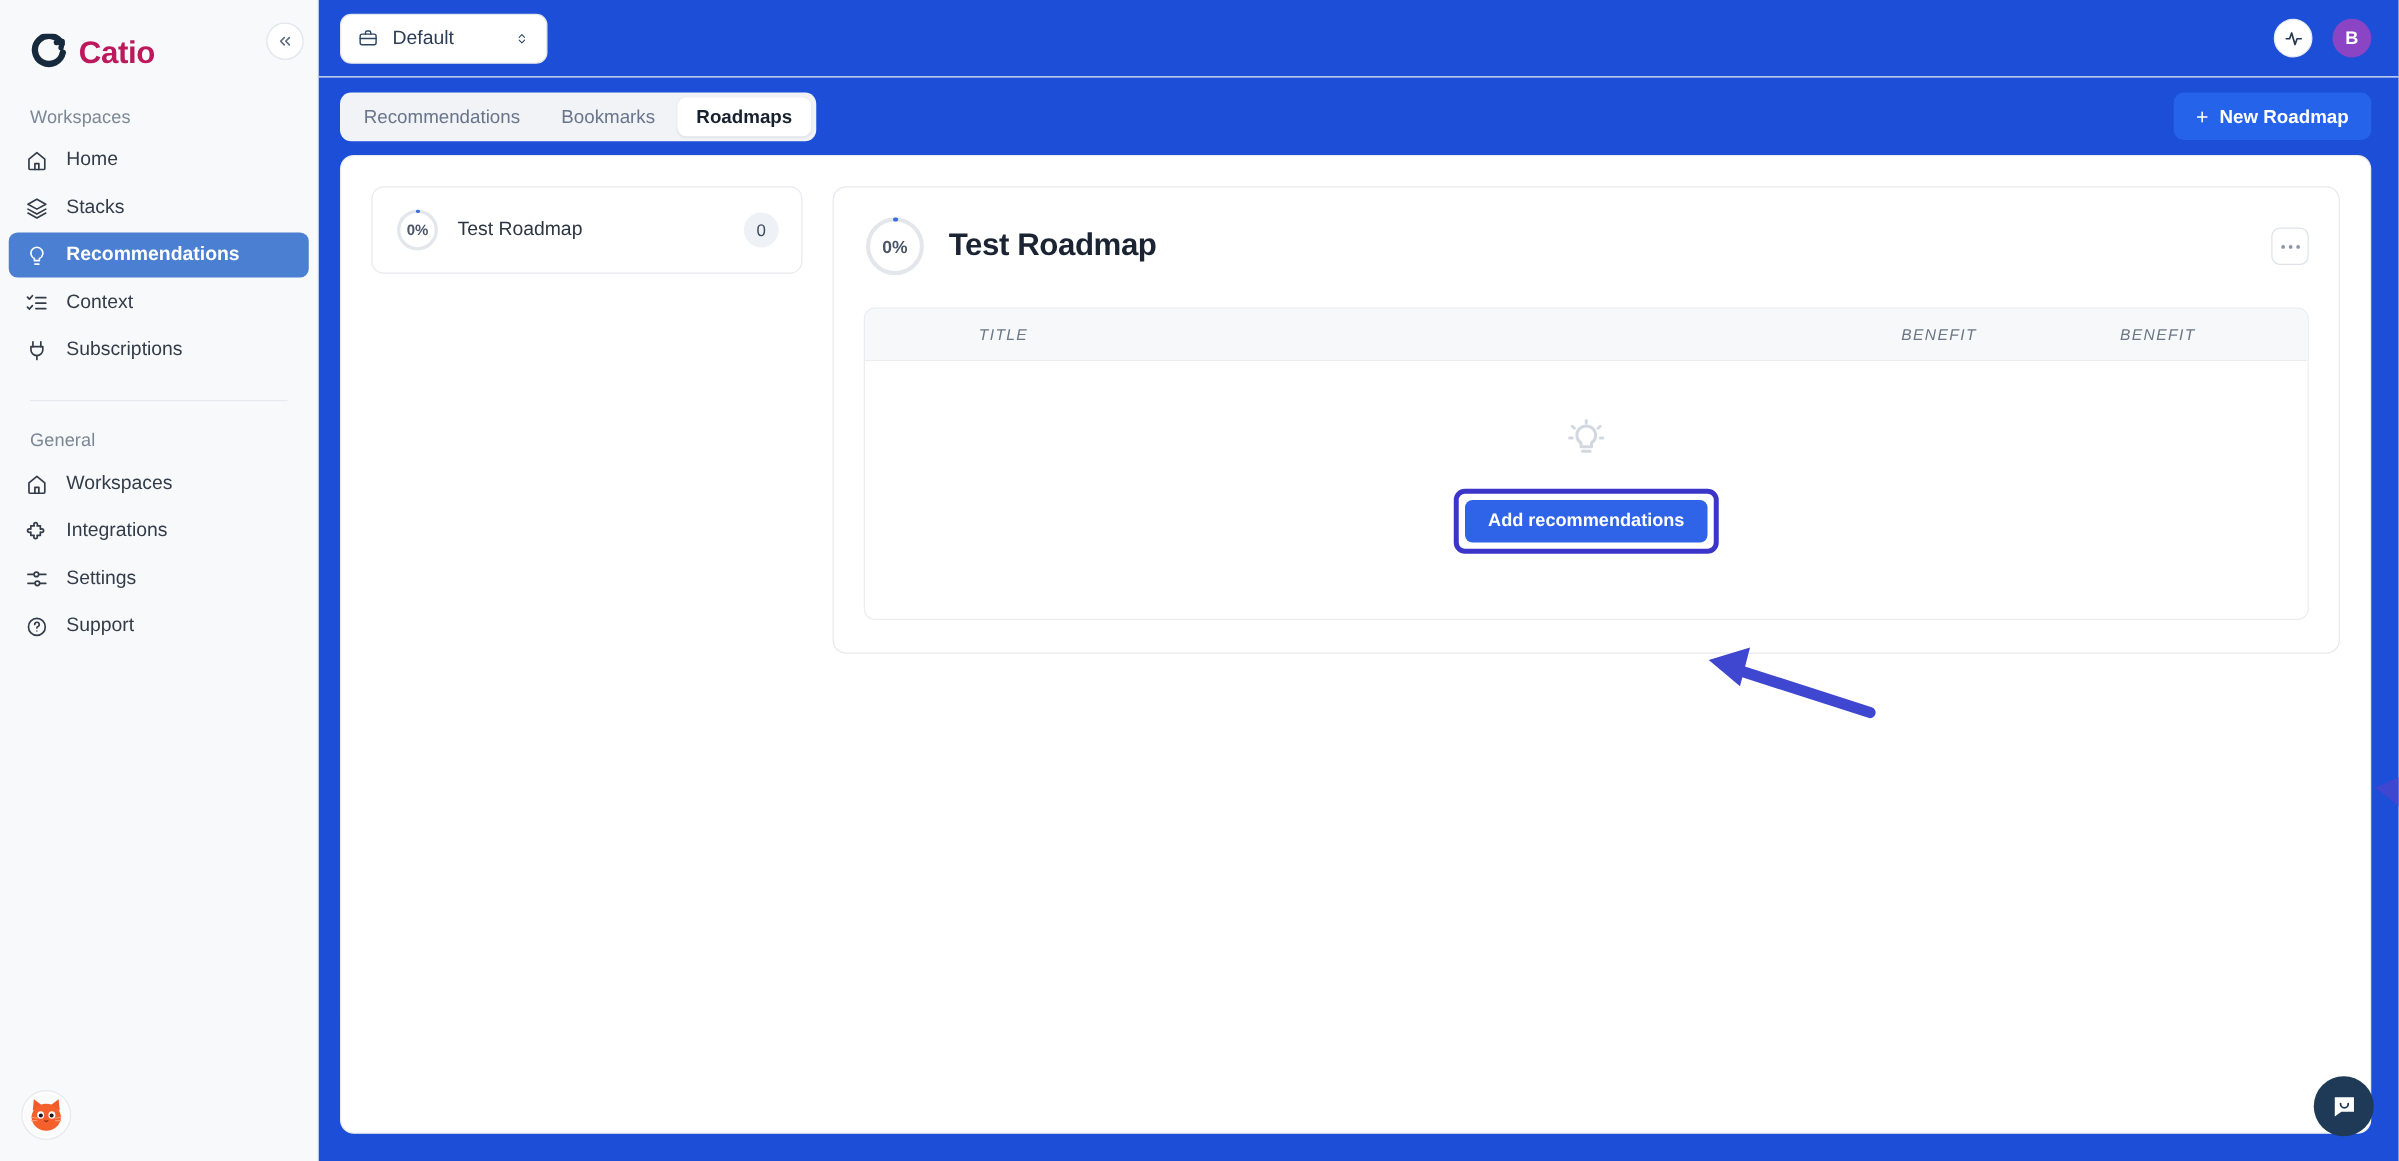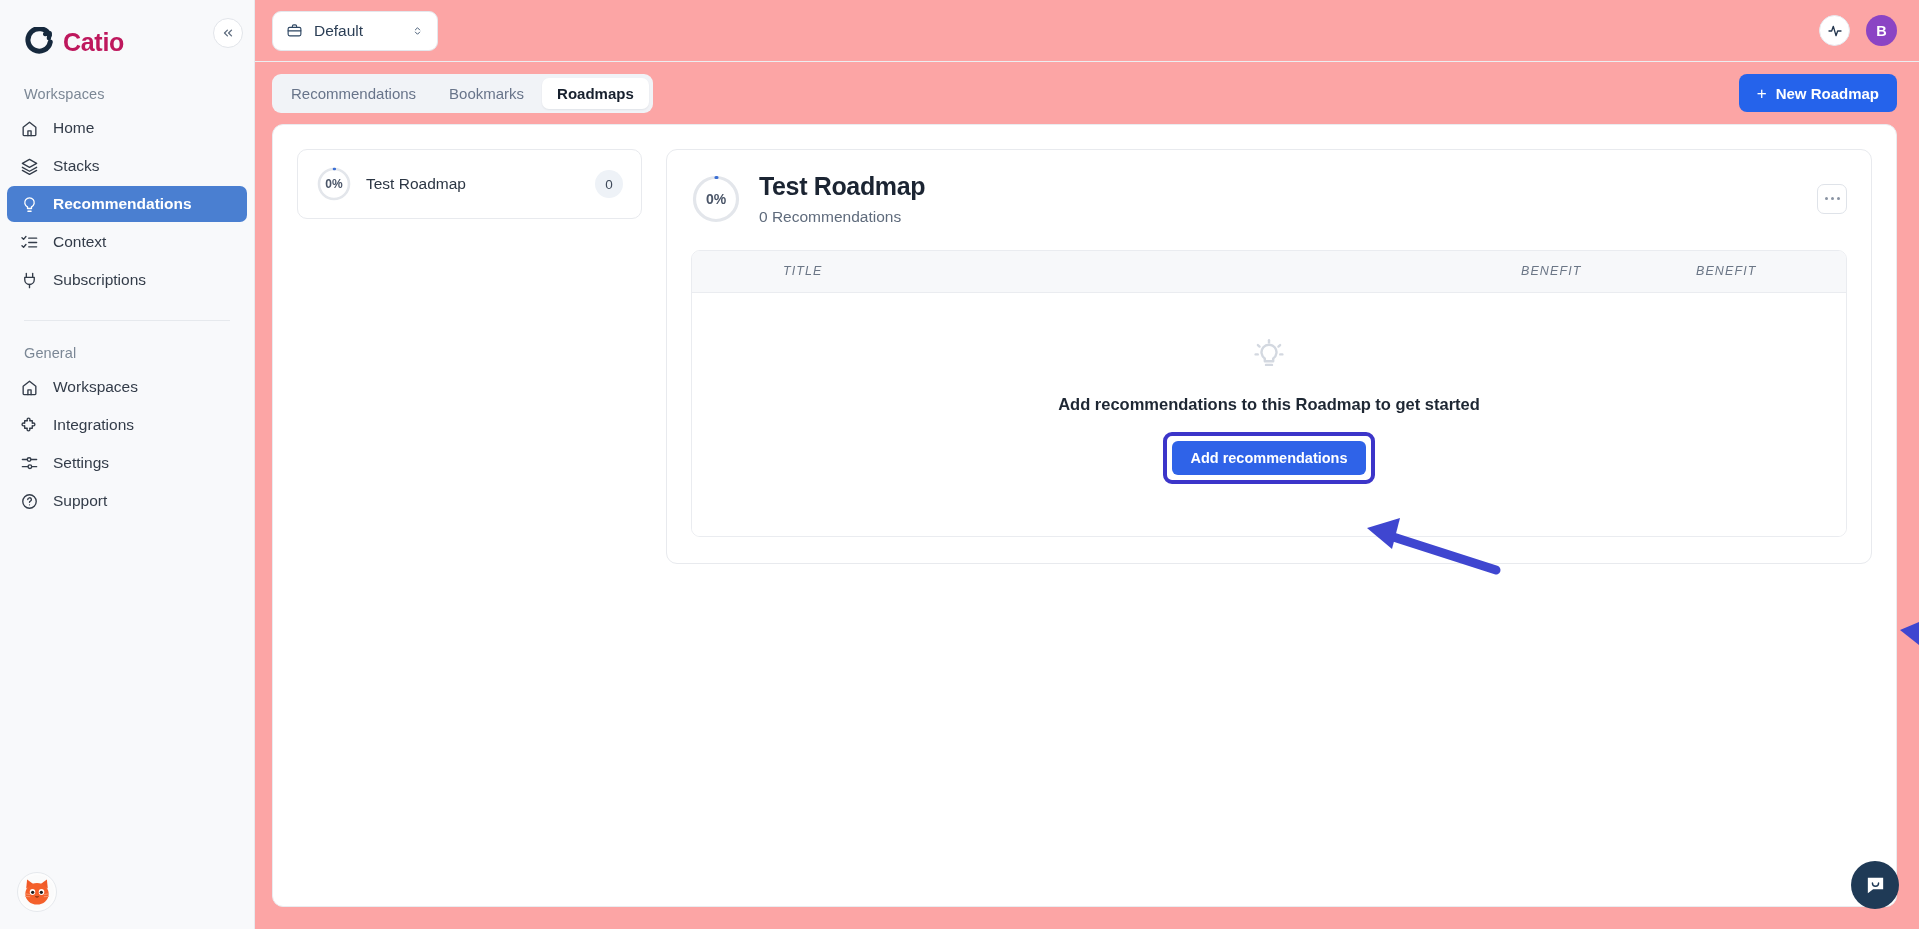--- a/index.html
+++ b/index.html
@@ -50,21 +50,21 @@
 
   .mascot {
     position: absolute; left: 17px; bottom: 17px;
     width: 40px; height: 40px; border-radius: 50%;
     background: #fdfdfd; border: 1px solid #e6e9ed;
     overflow: hidden; display: flex; align-items: center; justify-content: center;
     cursor: pointer;
   }
 
   
-  .main { flex: 1; height: 929px; display: flex; flex-direction: column; background: #fca5a5; position: relative; }
+  .main { flex: 1; height: 929px; display: flex; flex-direction: column; background: #1d4ed8; position: relative; }
 
   .topbar {
     height: 62px; flex: 0 0 62px;
     border-bottom: 1px solid #eceef1;
     display: flex; align-items: center; padding: 0 22px 0 17px;
   }
   .ws-select {
     display: flex; align-items: center; gap: 11px;
     height: 40px; padding: 0 13px 0 13px; min-width: 166px;
     border: 1px solid #e4e7ec; border-radius: 9px; background: #fff;
@@ -387,21 +387,20 @@
           <div class="detail-head">
             <div class="ring-lg">
               <svg width="50" height="50" viewBox="0 0 50 50">
                 <circle cx="25" cy="25" r="21.5" fill="none" stroke="#e3e6eb" stroke-width="3.2"></circle>
                 <circle cx="25" cy="25" r="21.5" fill="none" stroke="#3b6fd4" stroke-width="3.2" stroke-linecap="round" stroke-dasharray="1 300"></circle>
               </svg>
               <span class="ring-label">0%</span>
             </div>
             <div class="detail-titles">
               <div class="detail-title">Test Roadmap</div>
-              <div class="detail-sub">0 Recommendations</div>
             </div>
             <div class="kebab">
                 <i></i>
                 <i></i>
                 <i></i>
               </div>
           </div>
 
           <div class="tbl">
             <div class="tbl-head">
@@ -414,21 +413,20 @@
                 <svg width="36" height="36" viewBox="0 0 24 24" fill="none" stroke="currentColor" stroke-width="1.6" stroke-linecap="round" stroke-linejoin="round">
                   <path d="M9.2 14.3a5 5 0 1 1 5.6 0v1.9H9.2z"></path>
                   <line x1="10" y1="18.6" x2="14" y2="18.6"></line>
                   <line x1="12" y1="2.2" x2="12" y2="3.6"></line>
                   <line x1="4.6" y1="5.4" x2="5.7" y2="6.4"></line>
                   <line x1="19.4" y1="5.4" x2="18.3" y2="6.4"></line>
                   <line x1="3.1" y1="11.6" x2="4.5" y2="11.6"></line>
                   <line x1="20.9" y1="11.6" x2="19.5" y2="11.6"></line>
                 </svg>
               </span>
-              <div class="empty-text">Add recommendations to this Roadmap to get started</div>
               <div class="add-wrap">
                 <button class="add-btn">Add recommendations</button>
               </div>
             </div>
           </div>
         </div>
 
       </div>
     </div>
   </section>

